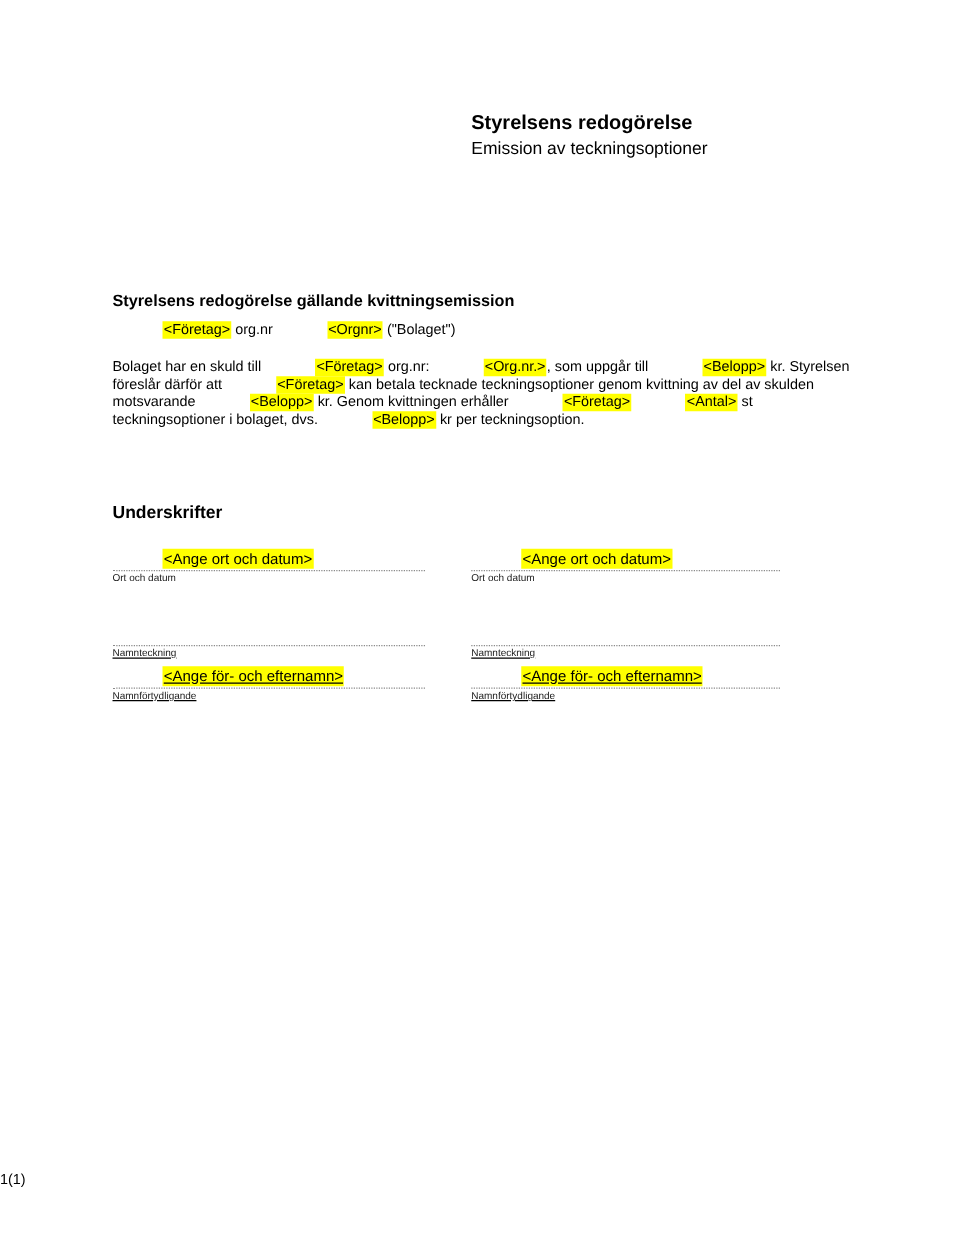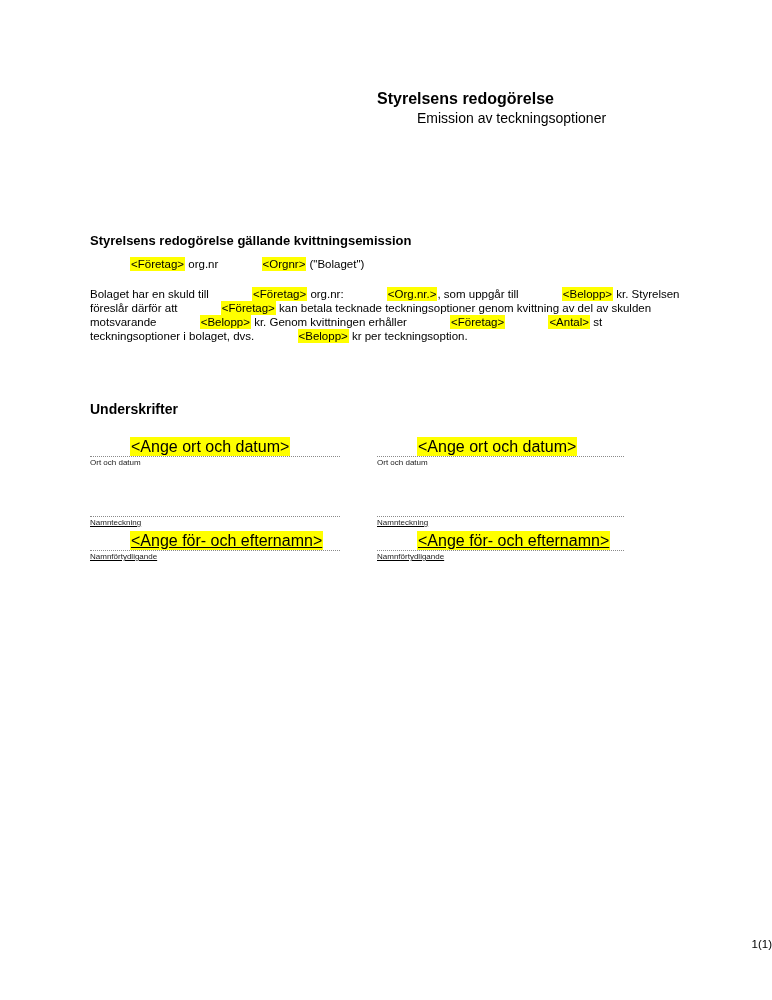--- a/index.html
+++ b/index.html
@@ -32,21 +32,20 @@
     font-size: 16px;
     font-weight: bold;
     line-height: 20px;
     white-space: nowrap;
   }
   .doc-subtitle {
     font-size: 14px;
     line-height: 17px;
     margin-top: 1px;
     white-space: nowrap;
-    margin-left: 40px;
   }
   .section-heading {
     position: absolute;
     left: 90px;
     top: 233px;
     font-size: 13px;
     font-weight: bold;
     white-space: nowrap;
   }
   .company-line {
@@ -87,39 +86,39 @@
   }
   .row-place-date { top: 438px; }
   .row-name { top: 516px; text-decoration: underline; }
   .sig-col { width: 250px; }
   .sig-col:last-child { width: 247px; }
   .sig-value-line {
     border-bottom: 1px dotted var(--dotted-line);
     min-height: 18px;
     white-space: nowrap;
   }
-  .sig-value { font-size: 16px; line-height: 15px; }
+  .sig-value { font-size: 12px; line-height: 15px; }
   .dotted-rule {
     border-bottom: 1px dotted var(--dotted-line);
     height: 0;
   }
   .sig-label {
     font-size: 8px;
     line-height: 10px;
     margin-top: 1px;
     color: #1a1a1a;
     white-space: nowrap;
   }
   .name-line { margin-top: 4px; }
   .footer {
     position: absolute;
     top: 937px;
     left: 0;
     width: 100%;
-    text-align: right;
+    text-align: left;
     font-size: 11.5px;
     line-height: 14px;
   }
 </style>
 </head>
 <body>
 
 <div class="page">
 
   <div class="doc-header">

